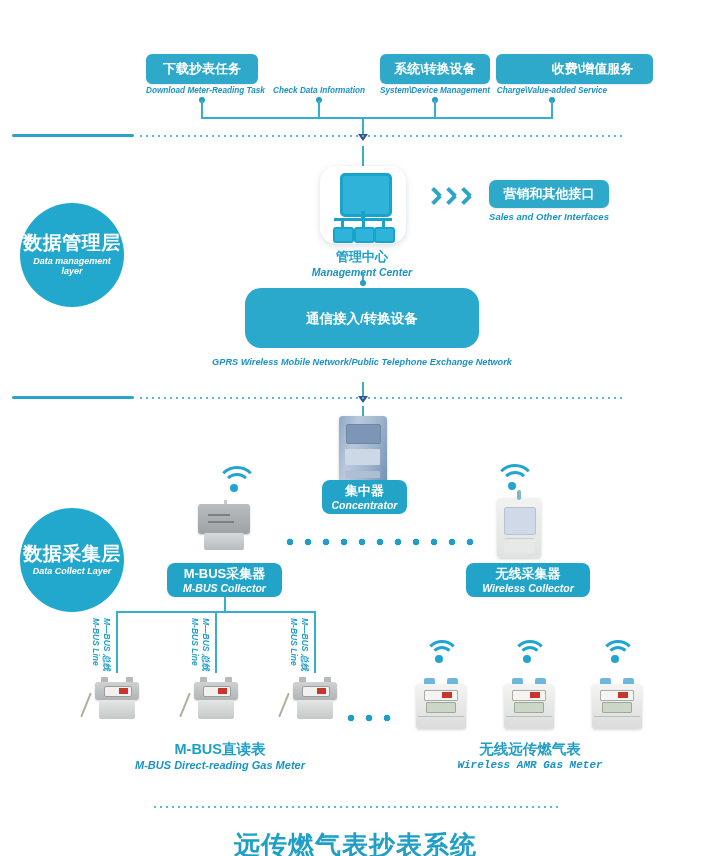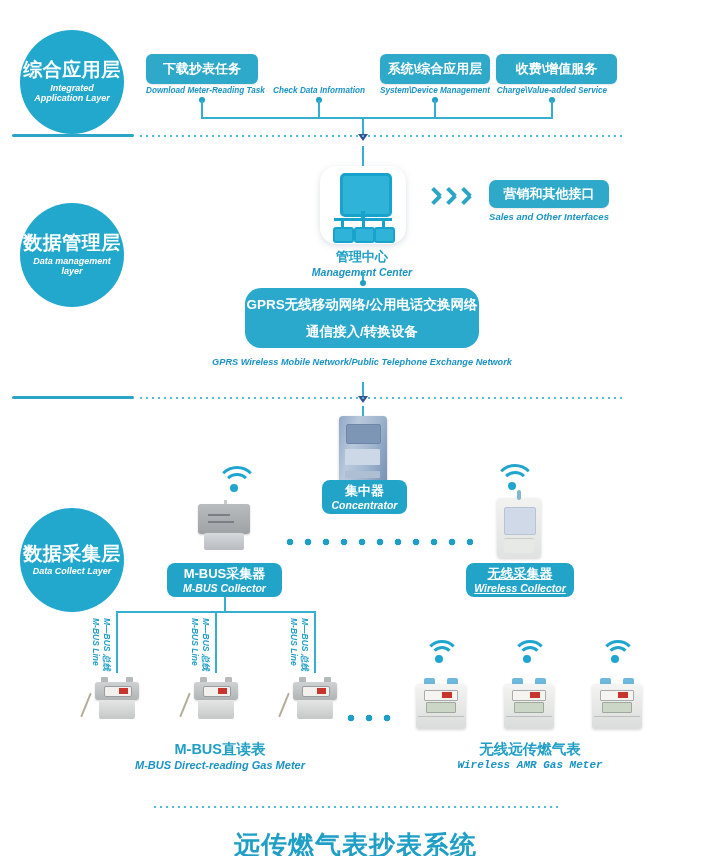--- a/index.html
+++ b/index.html
@@ -160,38 +160,34 @@
 
   .grp-cap{position:absolute;text-align:center;white-space:nowrap;}
   .grp-cap .cn{color:#1f9fc6;font-size:14.5px;font-weight:bold;display:block;}
   .grp-cap .en{color:#1a93c4;font-size:11px;font-weight:bold;font-style:italic;display:block;}
 </style>
 </head>
 <body>
 
 <div class="stage">
 
-  <div class="layer-circle" style="left:20px;top:30px;">
-    <span class="cn">综合应用层</span>
-    <span class="en">Integrated Application Layer</span>
-  </div>
 
   <div class="app-box" style="left:146px;top:54px;width:112px;">
     <span>下载抄表任务</span>
   </div>
   <div class="app-cap" style="left:146px;top:86px;width:112px;">Download Meter-Reading Task</div>
 
   <div class="app-cap" style="left:264px;top:86px;width:110px;">Check Data Information</div>
 
   <div class="app-box" style="left:380px;top:54px;width:110px;">
-    <span>系统\综合应用层</span>
+    <span>系统\转换设备</span>
   </div>
   <div class="app-cap" style="left:376px;top:86px;width:118px;">System\Device Management</div>
 
-  <div class="app-box" style="left:496px;top:54px;width:121px;">
+  <div class="app-box" style="left:496px;top:54px;width:121px;padding-left:36px;">
     <span>收费\增值服务</span>
   </div>
   <div class="app-cap" style="left:492px;top:86px;width:120px;">Charge\Value-added Service</div>
 
   <div class="dot" style="left:199px;top:97px;"></div>
   <div class="dot" style="left:316px;top:97px;"></div>
   <div class="dot" style="left:432px;top:97px;"></div>
   <div class="dot" style="left:549px;top:97px;"></div>
   <div class="vline" style="left:201px;top:100px;height:17px;"></div>
   <div class="vline" style="left:318px;top:100px;height:17px;"></div>
@@ -234,21 +230,20 @@
 
   <div class="app-box" style="left:489px;top:180px;width:120px;height:28px;border-radius:7px;">
     <span>营销和其他接口</span>
   </div>
   <div class="app-cap" style="left:485px;top:211px;width:128px;font-size:9.5px;">Sales and Other Interfaces</div>
 
   <div class="vline" style="left:362px;top:272px;height:10px;"></div>
   <div class="dot" style="left:360px;top:280px;"></div>
 
   <div class="net-box" style="left:245px;top:288px;width:234px;height:60px;">
-    <span>GPRS无线移动网络/公用电话交换网络</span>
     <span>通信接入/转换设备</span>
   </div>
   <div class="cap-i" style="left:181px;top:356px;width:362px;">GPRS Wireless Mobile Network/Public Telephone Exchange Network</div>
 
   <div class="vline" style="left:362px;top:382px;height:16px;"></div>
   <div class="arrow-dn" style="left:358px;top:396px;"></div>
 
   <div class="div-solid" style="left:12px;top:396px;width:122px;"></div>
   <div class="div-dots" style="left:138px;top:397px;width:485px;"></div>
 
@@ -289,21 +284,21 @@
   <div class="wifi" style="left:494px;top:464px;width:40px;height:30px;">
     <span style="left:0px;top:0px;width:36px;height:36px;"></span>
     <span style="left:7px;top:7px;width:22px;height:22px;"></span>
     <i class="d" style="left:14px;top:18px;width:8px;height:8px;"></i>
   </div>
   <div class="wl-dev" style="left:497px;top:498px;">
     <div class="ant"></div>
     <div class="scr"></div>
     <div class="sp"></div>
   </div>
-  <div class="pill" style="left:466px;top:563px;width:108px;height:34px;text-decoration:underline;">
+  <div class="pill" style="left:466px;top:563px;width:124px;height:34px;">
     <span class="cn">无线采集器</span>
     <span class="en">Wireless Collector</span>
   </div>
 
   <div class="dotrow" style="left:281px;top:538px;width:192px;"></div>
 
   <div class="vline" style="left:224px;top:597px;height:14px;"></div>
   <div class="hline" style="left:116px;top:611px;width:200px;"></div>
   <div class="vline" style="left:116px;top:611px;height:62px;"></div>
   <div class="vline" style="left:215px;top:611px;height:62px;"></div>

